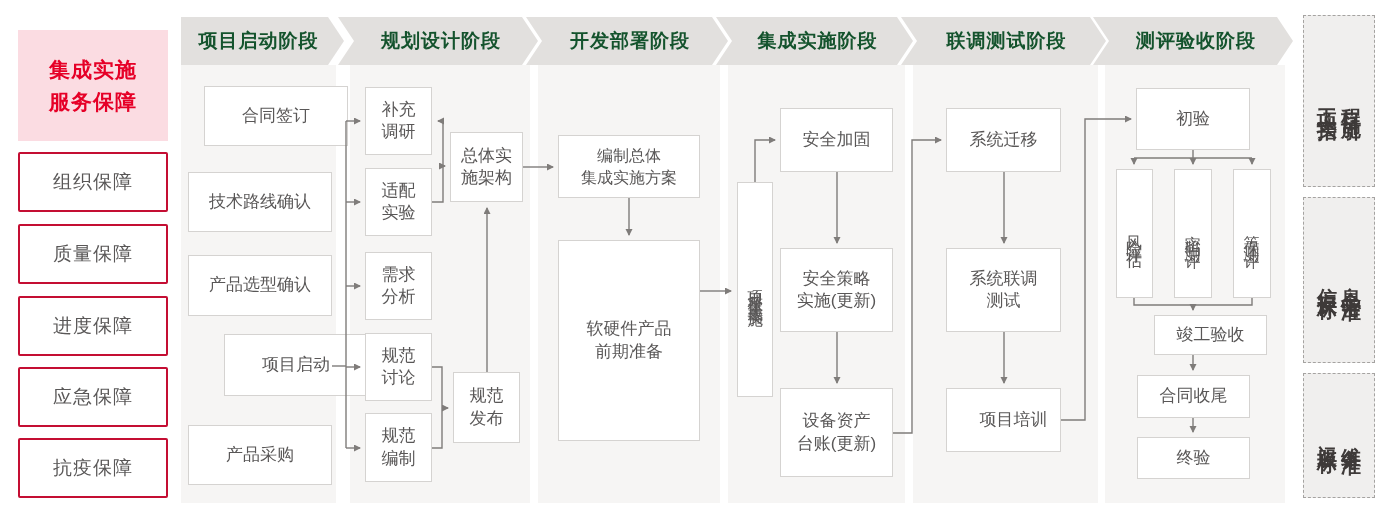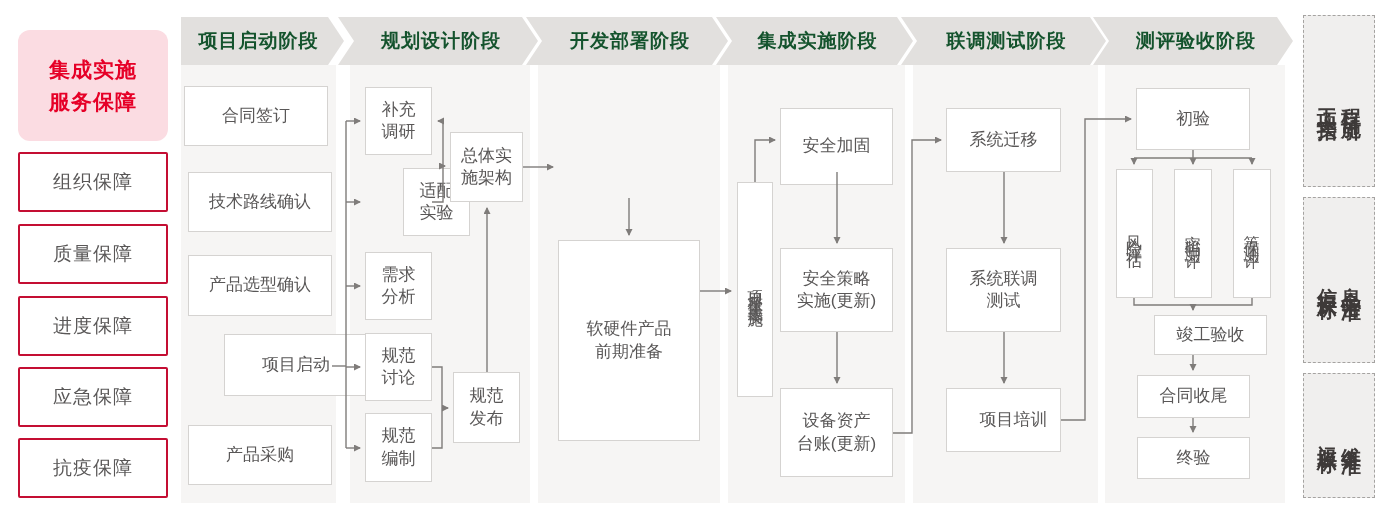--- a/index.html
+++ b/index.html
@@ -5,21 +5,21 @@
   html,body{margin:0;padding:0;background:#ffffff;}
   .stage{
     position:relative;width:1391px;height:515px;background:#ffffff;overflow:hidden;
     font-family:"Liberation Sans","DejaVu Sans",sans-serif;color:#595757;
   }
   
   .legend-title{
     position:absolute;left:18px;top:30px;width:150px;height:111px;
     background:#fbdce2;color:#e60027;font-weight:bold;font-size:21px;line-height:1.5;
     display:flex;align-items:center;justify-content:center;text-align:center;
-    white-space:pre-line;border-radius:12px;letter-spacing:1px;
+    white-space:pre-line;border-radius:0;letter-spacing:1px;
   }
   .legend-item{
     position:absolute;left:18px;width:150px;height:60px;background:#ffffff;
     border:2px solid #c40e33;border-radius:2px;color:#595757;font-size:19px;
     display:flex;align-items:center;justify-content:center;letter-spacing:1px;box-sizing:border-box;
   }
   
   .banner{
     position:absolute;top:17px;height:48px;background:#e2e0de;color:#14532d;
     font-weight:bold;font-size:19px;letter-spacing:1px;
@@ -71,46 +71,48 @@
   <div class="banner chev" style="left:901px;width:205px;">联调测试阶段</div>
   <div class="banner chev" style="left:1093px;width:200px;">测评验收阶段</div>
 
   <div class="panel" style="left:181px;width:155px;"></div>
   <div class="panel" style="left:350px;width:180px;"></div>
   <div class="panel" style="left:538px;width:182px;"></div>
   <div class="panel" style="left:728px;width:177px;"></div>
   <div class="panel" style="left:913px;width:185px;"></div>
   <div class="panel" style="left:1105px;width:180px;"></div>
 
-  <div class="fbox" style="left:184px;top:86px;width:144px;height:60px;">合同签订</div>
+  <div class="fbox" style="left:204px;top:86px;width:144px;height:60px;">合同签订</div>
   <div class="fbox" style="left:188px;top:172px;width:144px;height:60px;">技术路线确认</div>
   <div class="fbox" style="left:188px;top:255px;width:144px;height:61px;">产品选型确认</div>
   <div class="fbox" style="left:188px;top:334px;width:144px;height:62px;margin-left:36px;">项目启动</div>
   <div class="fbox" style="left:188px;top:425px;width:144px;height:60px;">产品采购</div>
 
   <div class="fbox" style="left:365px;top:87px;width:67px;height:68px;">补充
 调研</div>
-  <div class="fbox" style="left:365px;top:168px;width:67px;height:68px;margin-left:38px;">适配
+  <div class="fbox" style="left:365px;top:168px;width:67px;height:68px;">适配
 实验</div>
   <div class="fbox" style="left:365px;top:252px;width:67px;height:68px;">需求
 分析</div>
   <div class="fbox" style="left:365px;top:333px;width:67px;height:68px;">规范
 讨论</div>
   <div class="fbox" style="left:365px;top:413px;width:67px;height:69px;">规范
 编制</div>
   <div class="fbox" style="left:450px;top:132px;width:73px;height:70px;">总体实
 施架构</div>
   <div class="fbox" style="left:453px;top:372px;width:67px;height:71px;">规范
 发布</div>
 
+  <div class="fbox f16" style="left:558px;top:135px;width:142px;height:63px;">编制总体
+集成实施方案</div>
   <div class="fbox" style="left:558px;top:240px;width:142px;height:201px;">软硬件产品
 前期准备</div>
 
   <div class="fbox vert8" style="left:737px;top:182px;width:36px;height:215px;">项目整体集成实施</div>
-  <div class="fbox" style="left:780px;top:108px;width:113px;height:77px;">安全加固</div>
+  <div class="fbox" style="left:780px;top:108px;width:113px;height:64px;">安全加固</div>
   <div class="fbox" style="left:780px;top:248px;width:113px;height:84px;">安全策略
 实施(更新)</div>
   <div class="fbox" style="left:780px;top:388px;width:113px;height:89px;">设备资产
 台账(更新)</div>
 
   <div class="fbox" style="left:946px;top:108px;width:115px;height:64px;">系统迁移</div>
   <div class="fbox" style="left:946px;top:248px;width:115px;height:84px;">系统联调
 测试</div>
   <div class="fbox" style="left:946px;top:388px;width:115px;height:64px;padding-left:20px;">项目培训</div>
 

